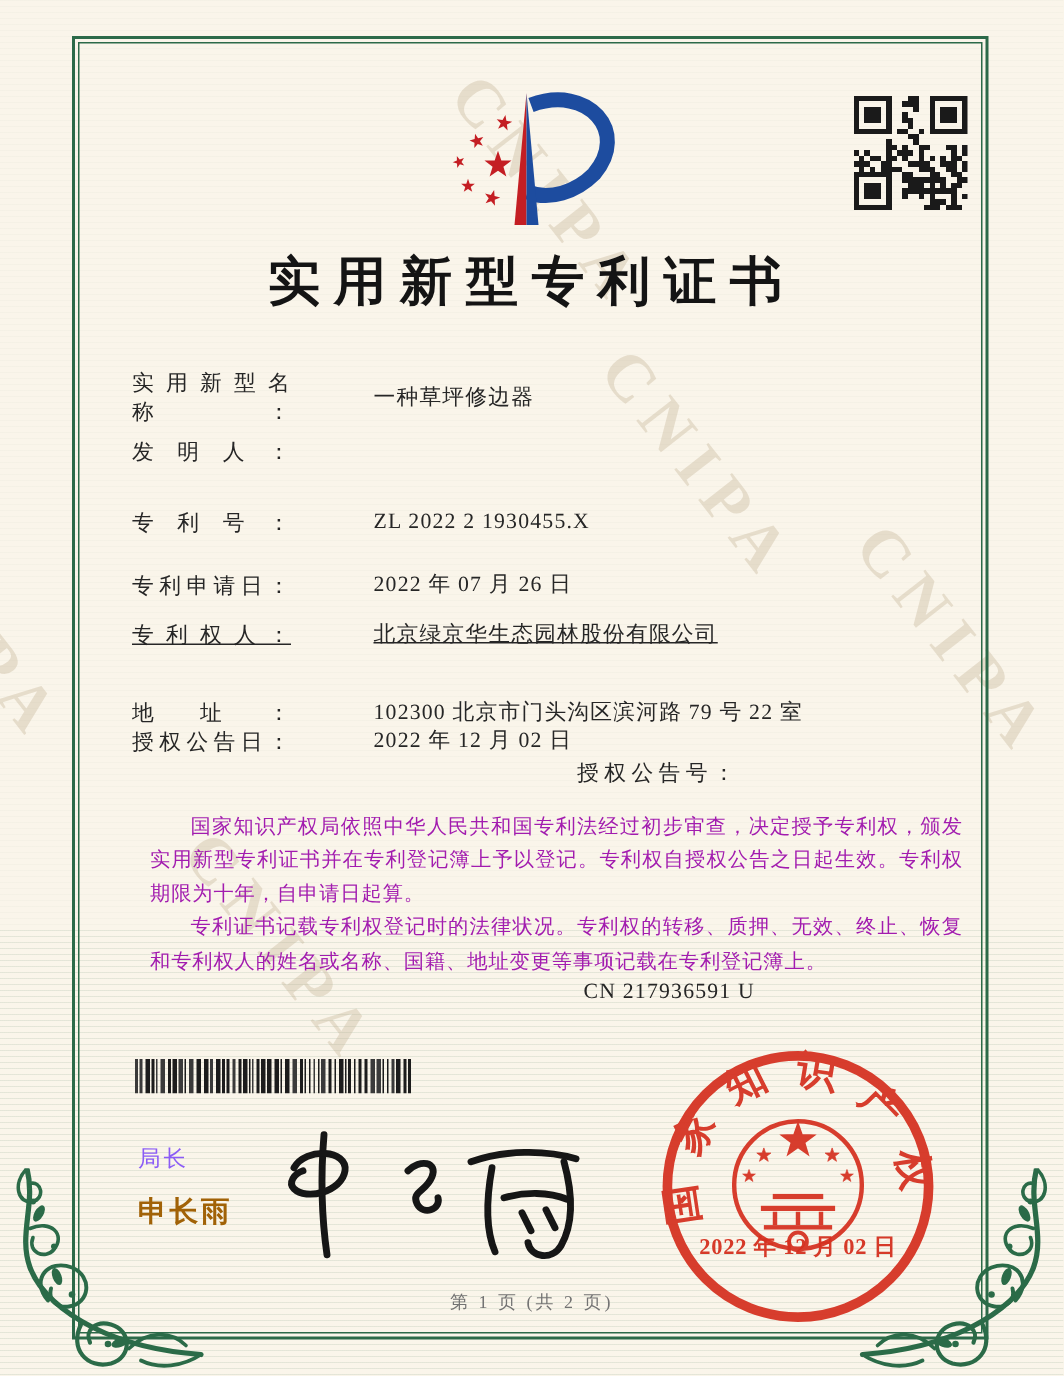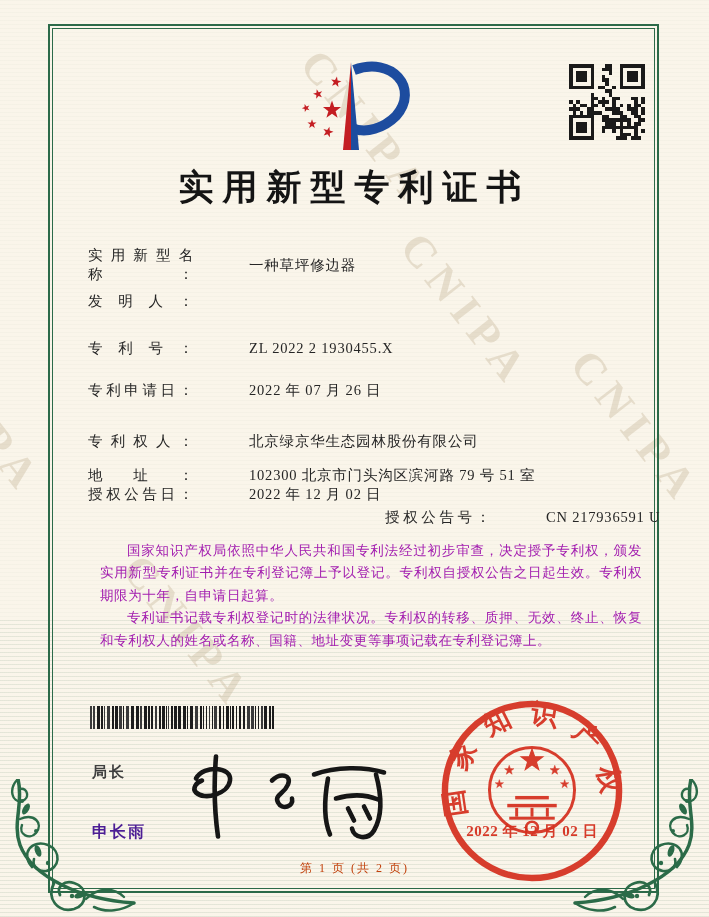--- a/index.html
+++ b/index.html
@@ -25,29 +25,29 @@
   .title{position:absolute;left:0;right:0;top:164px;text-align:center;font-size:35px;
        font-weight:700;letter-spacing:9px;color:#141414;}
   .row{position:absolute;display:flex;align-items:center;font-size:14.5px;letter-spacing:0.8px;gap:38px;}
   .flabel{display:inline-block;width:106px;text-align:justify;text-align-last:justify;flex:0 0 106px;}
   .fvalue{margin-left:17px;line-height:22px;}
   .paras{position:absolute;left:100px;top:540px;width:542px;font-size:13.5px;line-height:22.4px;
        letter-spacing:0.6px;color:#a21caf;}
   .paras p{margin:0;text-indent:2em;text-align:justify;}
   .barcode{position:absolute;left:90px;top:706px;width:188px;height:23px;}
   .sig-title{position:absolute;left:92px;top:763px;font-family:"Liberation Sans","DejaVu Sans",sans-serif;
-       font-weight:700;font-size:15px;letter-spacing:2px;color:#404040;}
+       font-weight:400;font-size:15px;letter-spacing:2px;color:#8b5cf6;}
   .sig-name{position:absolute;left:92px;top:795px;font-family:"Liberation Sans","DejaVu Sans",sans-serif;
-       font-weight:600;font-size:16px;letter-spacing:2px;color:#4c1d95;margin-top:27px;}
+       font-weight:600;font-size:19px;letter-spacing:2px;color:#a16207;}
   .sig-hand{position:absolute;left:180px;top:742px;width:210px;height:105px;}
   .seal{position:absolute;left:438px;top:697px;width:188px;height:188px;z-index:3;opacity:0.93;}
   .seal-date{position:absolute;left:430px;top:822px;width:204px;text-align:center;z-index:4;
        color:#d5301f;font-weight:700;font-size:15px;letter-spacing:0.5px;opacity:0.95;}
   .footer{position:absolute;left:0;right:0;top:860px;text-align:center;font-size:12px;
-       letter-spacing:2px;color:#c2410c;}
+       letter-spacing:2px;color:#737373;}
 </style>
 </head>
 <body>
 
 <div class="stripes-soft"></div>
 <div class="stripes-strong"></div>
 
 <div class="watermark" style="left:330px;top:40px;">CNIPA</div>
 <div class="watermark" style="left:430px;top:223px;">CNIPA</div>
 <div class="watermark" style="left:-58px;top:330px;">CNIPA</div>
@@ -351,36 +351,36 @@
   <div class="row" style="left:88px;top:337px;">
     <span class="flabel">专利号：</span>
     <span class="fvalue">ZL 2022 2 1930455.X</span>
   </div>
 
   <div class="row" style="left:88px;top:379px;">
     <span class="flabel">专利申请日：</span>
     <span class="fvalue">2022 年 07 月 26 日</span>
   </div>
 
-  <div class="row" style="left:88px;top:430px;">
+  <div class="row" style="left:88px;top:412px;text-decoration:underline;">
     <span class="flabel">专利权人：</span>
     <span class="fvalue">北京绿京华生态园林股份有限公司</span>
   </div>
 
   <div class="row" style="left:88px;top:464px;">
     <span class="flabel">地址：</span>
-    <span class="fvalue">102300 北京市门头沟区滨河路 79 号 51 室</span>
+    <span class="fvalue">102300 北京市门头沟区滨河路 79 号 22 室</span>
   </div>
 
   <div class="row" style="left:88px;top:483px;">
     <span class="flabel">授权公告日：</span>
     <span class="fvalue">2022 年 12 月 02 日</span>
   </div>
 
-  <div class="row" style="left:385px;top:506px;">
+  <div class="row" style="left:372px;top:506px;flex-direction:column;">
     <span class="flabel">授权公告号：</span>
     <span class="fvalue">CN 217936591 U</span>
   </div>
 
   <div class="paras">
     <p>国家知识产权局依照中华人民共和国专利法经过初步审查，决定授予专利权，颁发实用新型专利证书并在专利登记簿上予以登记。专利权自授权公告之日起生效。专利权期限为十年，自申请日起算。</p>
     <p>专利证书记载专利权登记时的法律状况。专利权的转移、质押、无效、终止、恢复和专利权人的姓名或名称、国籍、地址变更等事项记载在专利登记簿上。</p>
   </div>
 
   <svg class="barcode" id="barcode-svg" viewBox="0 0 188 23" preserveAspectRatio="none">

